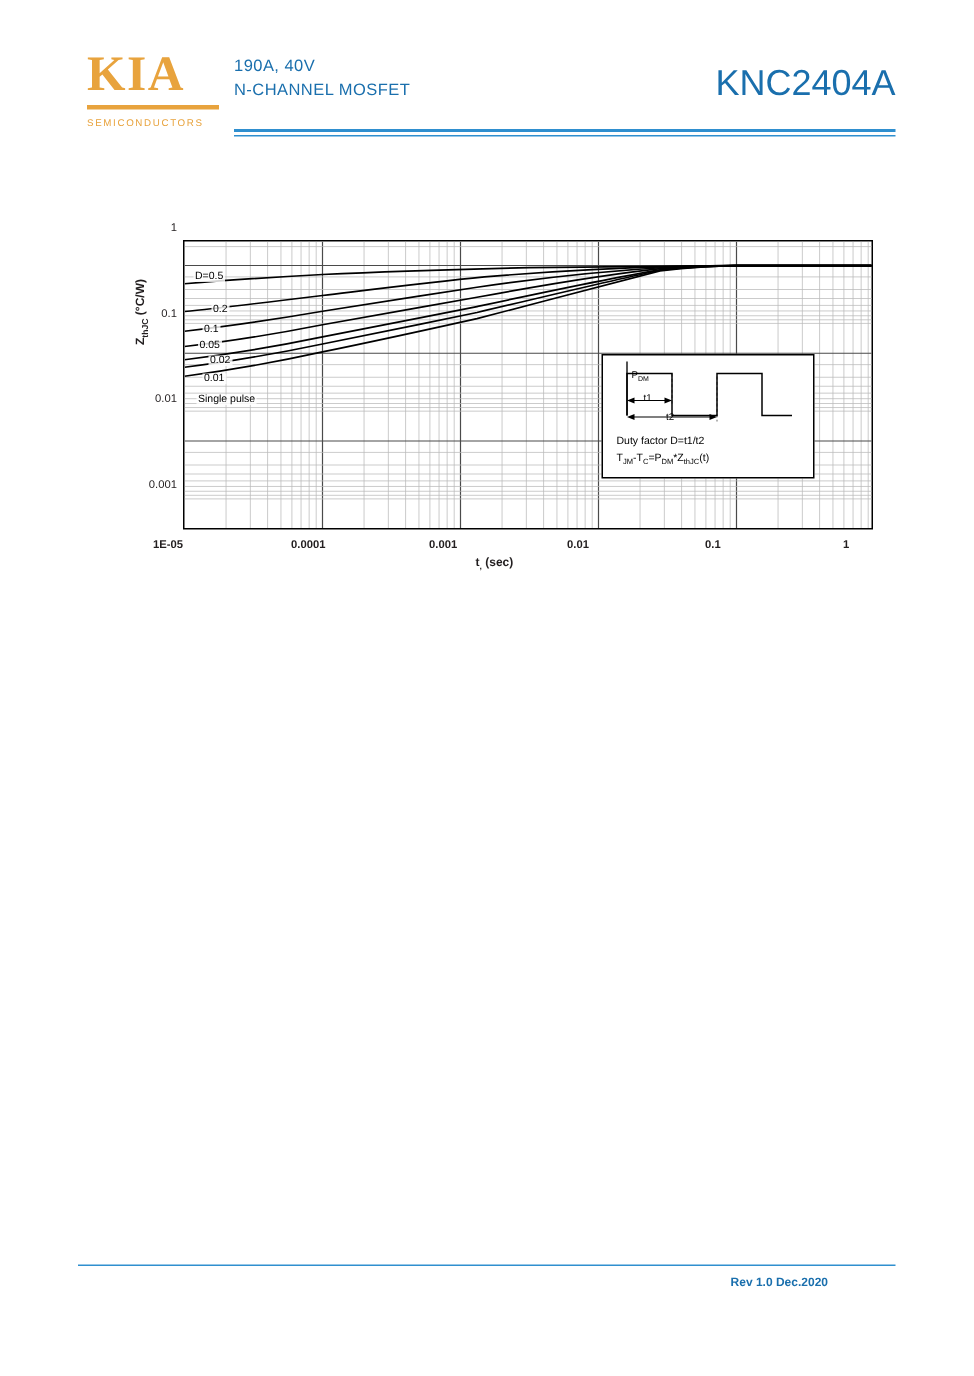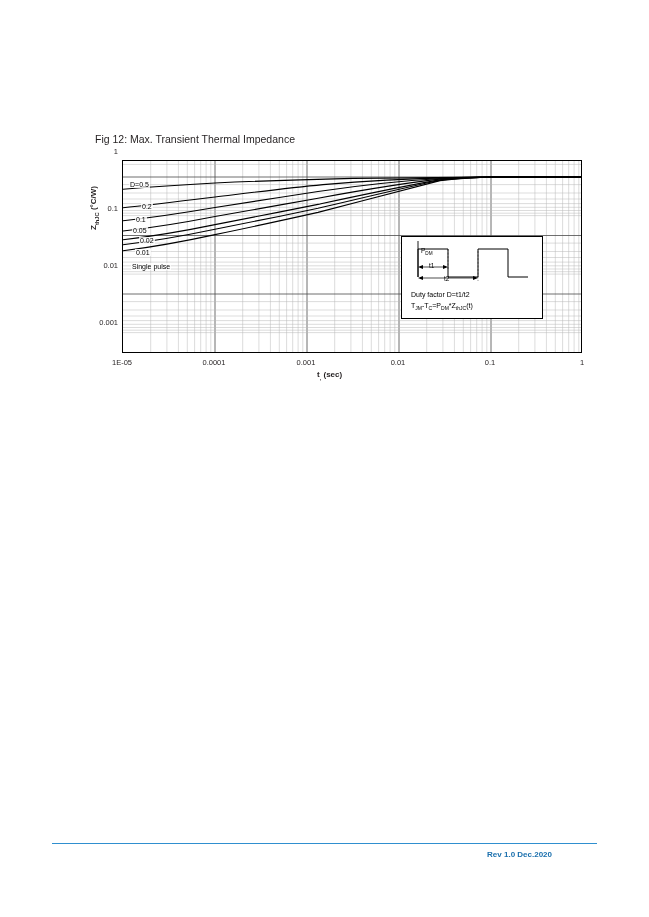--- a/index.html
+++ b/index.html
@@ -127,23 +127,24 @@
   .ytick-label {
     position: absolute;
     font-size: 7.5px;
     text-align: right;
     color: #231f20;
     white-space: nowrap;
   }
   .xtick-label {
     position: absolute;
     font-size: 7.5px;
-    text-align: center;
+    text-align: left;
     color: #231f20;
     white-space: nowrap;
+    font-weight: bold;
   }
   .axis-y-title {
     position: absolute;
     left: -6px;
     top: 78px;
     transform: rotate(-90deg);
     transform-origin: left top;
     font-size: 8px;
     font-weight: bold;
     white-space: nowrap;
@@ -210,22 +211,31 @@
     font-weight: bold;
     color: #1a6fad;
     white-space: nowrap;
   }
 </style>
 </head>
 <body>
 
 <div class="page">
 
-
-  <div class="fig-title">Fig 12: Max. Transient Thermal Impedance</div>
+  <div class="header">
+    <div class="logo-kia">KIA</div>
+    <div class="logo-underline"></div>
+    <div class="logo-sub">SEMICONDUCTORS</div>
+    <div class="hdr-line1">190A,  40V</div>
+    <div class="hdr-line2">N-CHANNEL MOSFET</div>
+    <div class="part-number">KNC2404A</div>
+    <div class="hdr-rule"></div>
+    <div class="hdr-rule2"></div>
+  </div>
+
 
   <div class="chart-area">
 
     <div class="axis-y-title">
       Z<sub>thJC</sub> (°C/W)
     </div>
 
     <div class="ytick-label" style="left:-3px; top:166px; width:26px;">0.001</div>
     <div class="ytick-label" style="left:-3px; top:109px; width:26px;">0.01</div>
     <div class="ytick-label" style="left:-3px; top:52px;  width:26px;">0.1</div>

